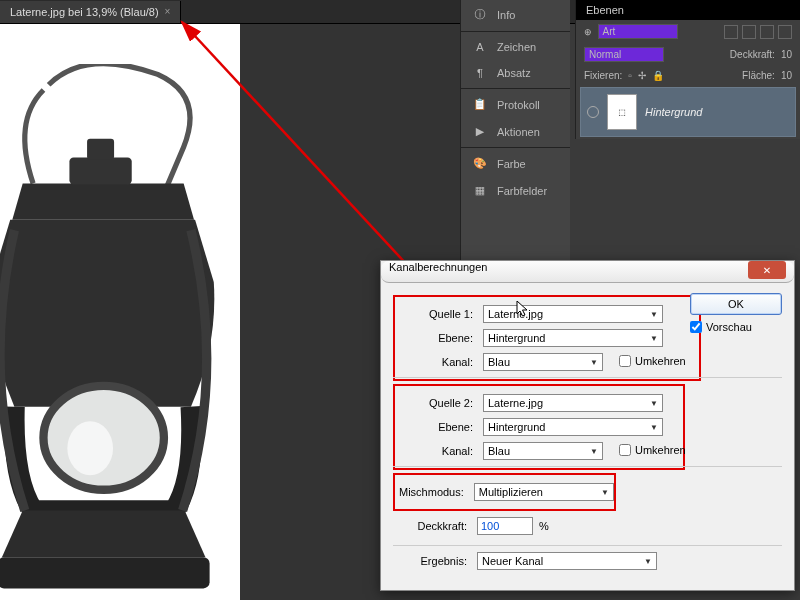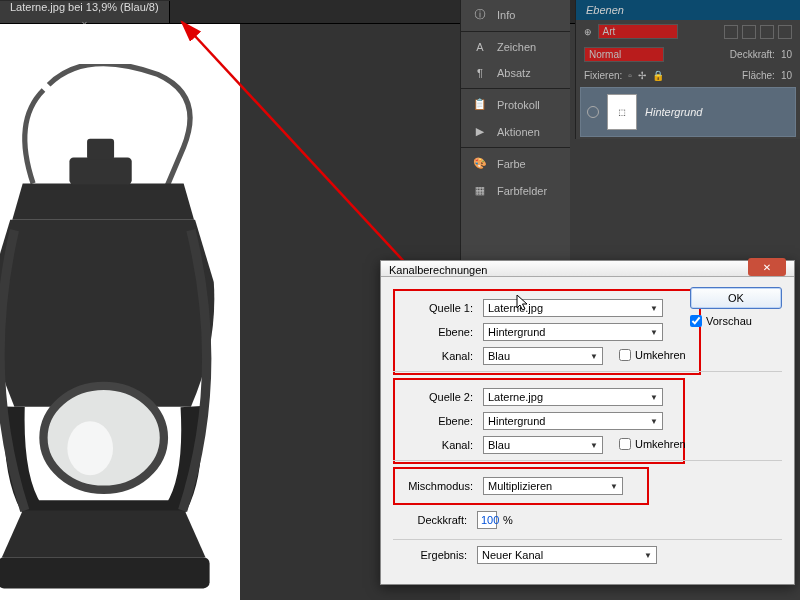--- a/index.html
+++ b/index.html
@@ -1,56 +1,56 @@
 <!DOCTYPE html>
 <html><head>
 <meta charset="utf-8">
 <style>
   * { box-sizing: border-box; margin: 0; padding: 0; font-family: "Segoe UI", Tahoma, sans-serif; }
   body { background:#3a3a3a; width:800px; height:600px; overflow:hidden; position:relative; color:#ccc; font-size:11px; }
 
   
   .tabbar { height:24px; background:#2a2a2a; display:flex; align-items:center; border-bottom:1px solid #000; }
-  .tab { background:#3b3b3b; color:#ddd; height:22px; padding:0 10px; display:flex; align-items:center; gap:6px; font-size:11px; border-right:1px solid #000;flex-direction:column; }
+  .tab { background:#3b3b3b; color:#ddd; height:22px; padding:0 10px; display:flex; align-items:center; gap:6px; font-size:11px; border-right:1px solid #000; }
   .tab .x { color:#999; font-size:10px; }
 
   
   .canvas-wrap { position:absolute; left:0; top:24px; width:460px; height:576px; background:#333; }
   .canvas { position:absolute; left:0; top:0; width:240px; height:576px; background:#fff; }
   
   .lantern { position:absolute; left:-50px; top:40px; width:270px; }
 
   
   .panelstrip { position:absolute; left:460px; top:0; width:110px; height:300px; background:#444; border-left:1px solid #222; }
   .panelitem { display:flex; align-items:center; gap:8px; padding:7px 10px; color:#bbb; font-size:11px; }
   .panelicon { width:18px; display:inline-block; text-align:center; }
   .divider { height:1px; background:#222; margin:2px 0; }
 
   
   .ebenen { position:absolute; left:575px; top:0; width:225px; background:#3e3e3e; border-left:1px solid #222; }
-  .ebenen-tab { background:#0c4a6e; padding:4px 10px; color:#ccc; font-size:11px;font-style:italic; }
+  .ebenen-tab { background:#000000; padding:4px 10px; color:#ccc; font-size:11px; }
   .ebenen-row { display:flex; align-items:center; gap:6px; padding:4px 8px; font-size:10px; color:#bbb; }
-  .ebenen-sel { width:80px; background:#b91c1c; border:1px solid #555; padding:1px 4px; font-size:10px; }
+  .ebenen-sel { width:80px; background:#6d28d9; border:1px solid #555; padding:1px 4px; font-size:10px; }
   .ebenen-icons { display:flex; gap:4px; margin-left:auto; }
   .ebenen-icons span { width:14px; height:14px; border:1px solid #666; display:inline-block; }
   .layer { display:flex; align-items:center; gap:8px; padding:6px; background:#5a6a7a; border:1px solid #6a7a8a; margin:2px 4px; }
   .eye { width:12px; height:12px; border-radius:50%; border:1px solid #aaa; }
   .thumb { width:30px; height:36px; background:#fff; border:1px solid #999; display:flex; align-items:center; justify-content:center; font-size:8px; color:#000; }
 
   
   .dialog { position:absolute; left:380px; top:260px; width:415px; background:#f0f0f0; border:1px solid #888; box-shadow:0 3px 12px rgba(0,0,0,.5); color:#000; font-size:11px; }
-  .dialog-title { background:linear-gradient(#fdfdfd,#e8e8e8); height:16px; display:flex; align-items:flex-end; padding:0 8px; border-bottom:1px solid #aaa; }
+  .dialog-title { background:linear-gradient(#fdfdfd,#e8e8e8); height:22px; display:flex; align-items:flex-start; padding:0 8px; border-bottom:1px solid #aaa;border-radius:8px; }
   .dialog-title .close { margin-left:auto; width:38px; height:18px; background:#c94f3a; border-radius:3px; color:#fff; display:flex; align-items:center; justify-content:center; font-size:10px; }
   .dialog-body { padding:10px 12px 14px; position:relative; }
   .formrow { display:flex; align-items:center; margin:6px 0; gap:6px; }
   .formrow label { width:78px; text-align:right; padding-right:4px; }
   .sel { flex:0 0 180px; border:1px solid #888; background:#fff; height:18px; padding:0 4px; display:flex; align-items:center; justify-content:space-between; }
   .sel .arrow { font-size:8px; color:#333; }
   .sel.short { flex:0 0 120px; }
-  .txt { border:1px solid #888; background:#fff; width:20px; height:18px; padding:0 3px; color:#0050d8; display:inline-flex; align-items:center; }
+  .txt { border:1px solid #888; background:#fff; width:56px; height:18px; padding:0 3px; color:#0050d8; display:inline-flex; align-items:center; }
   .chk { display:flex; align-items:center; gap:4px; }
   .chk input { width:12px; height:12px; }
   .group-hr { border:none; border-top:1px solid #ccc; margin:10px 0 6px; }
   .redbox { border:2px solid #e00000; padding:2px 4px; margin:2px 0; }
   .sidebtns { position:absolute; right:12px; top:10px; width:92px; display:flex; flex-direction:column; gap:6px; }
   .btn { border:1px solid #7a98c0; background:linear-gradient(#fdfefe,#e4edf7); border-radius:3px; height:22px; display:flex; align-items:center; justify-content:center; font-size:11px; }
   .btn.ok { border:1px solid #4a78c6; box-shadow:0 0 0 1px #bcd4f6 inset;text-align:right; }
   .cursor { position:absolute; width:14px; height:18px; pointer-events:none; }
 
   
@@ -239,21 +239,21 @@
     </div>
     <div class="formrow" style="margin-top:-28px;margin-left:226px">
       <label class="chk">
           <input type="checkbox" style="">
           <span>Umkehren</span>
         </label>
     </div>
 
     <hr class="group-hr">
 
-    <div class="redbox" style="width:256px">
+    <div class="redbox" style="width:223px">
       <div class="formrow">
         <label>Mischmodus:</label>
         <div class="sel short" style="flex-basis:140px">
             <span>Multiplizieren</span>
             <span class="arrow">▼</span>
           </div>
       </div>
     </div>
     <div class="formrow">
       <label>Deckkraft:</label>

